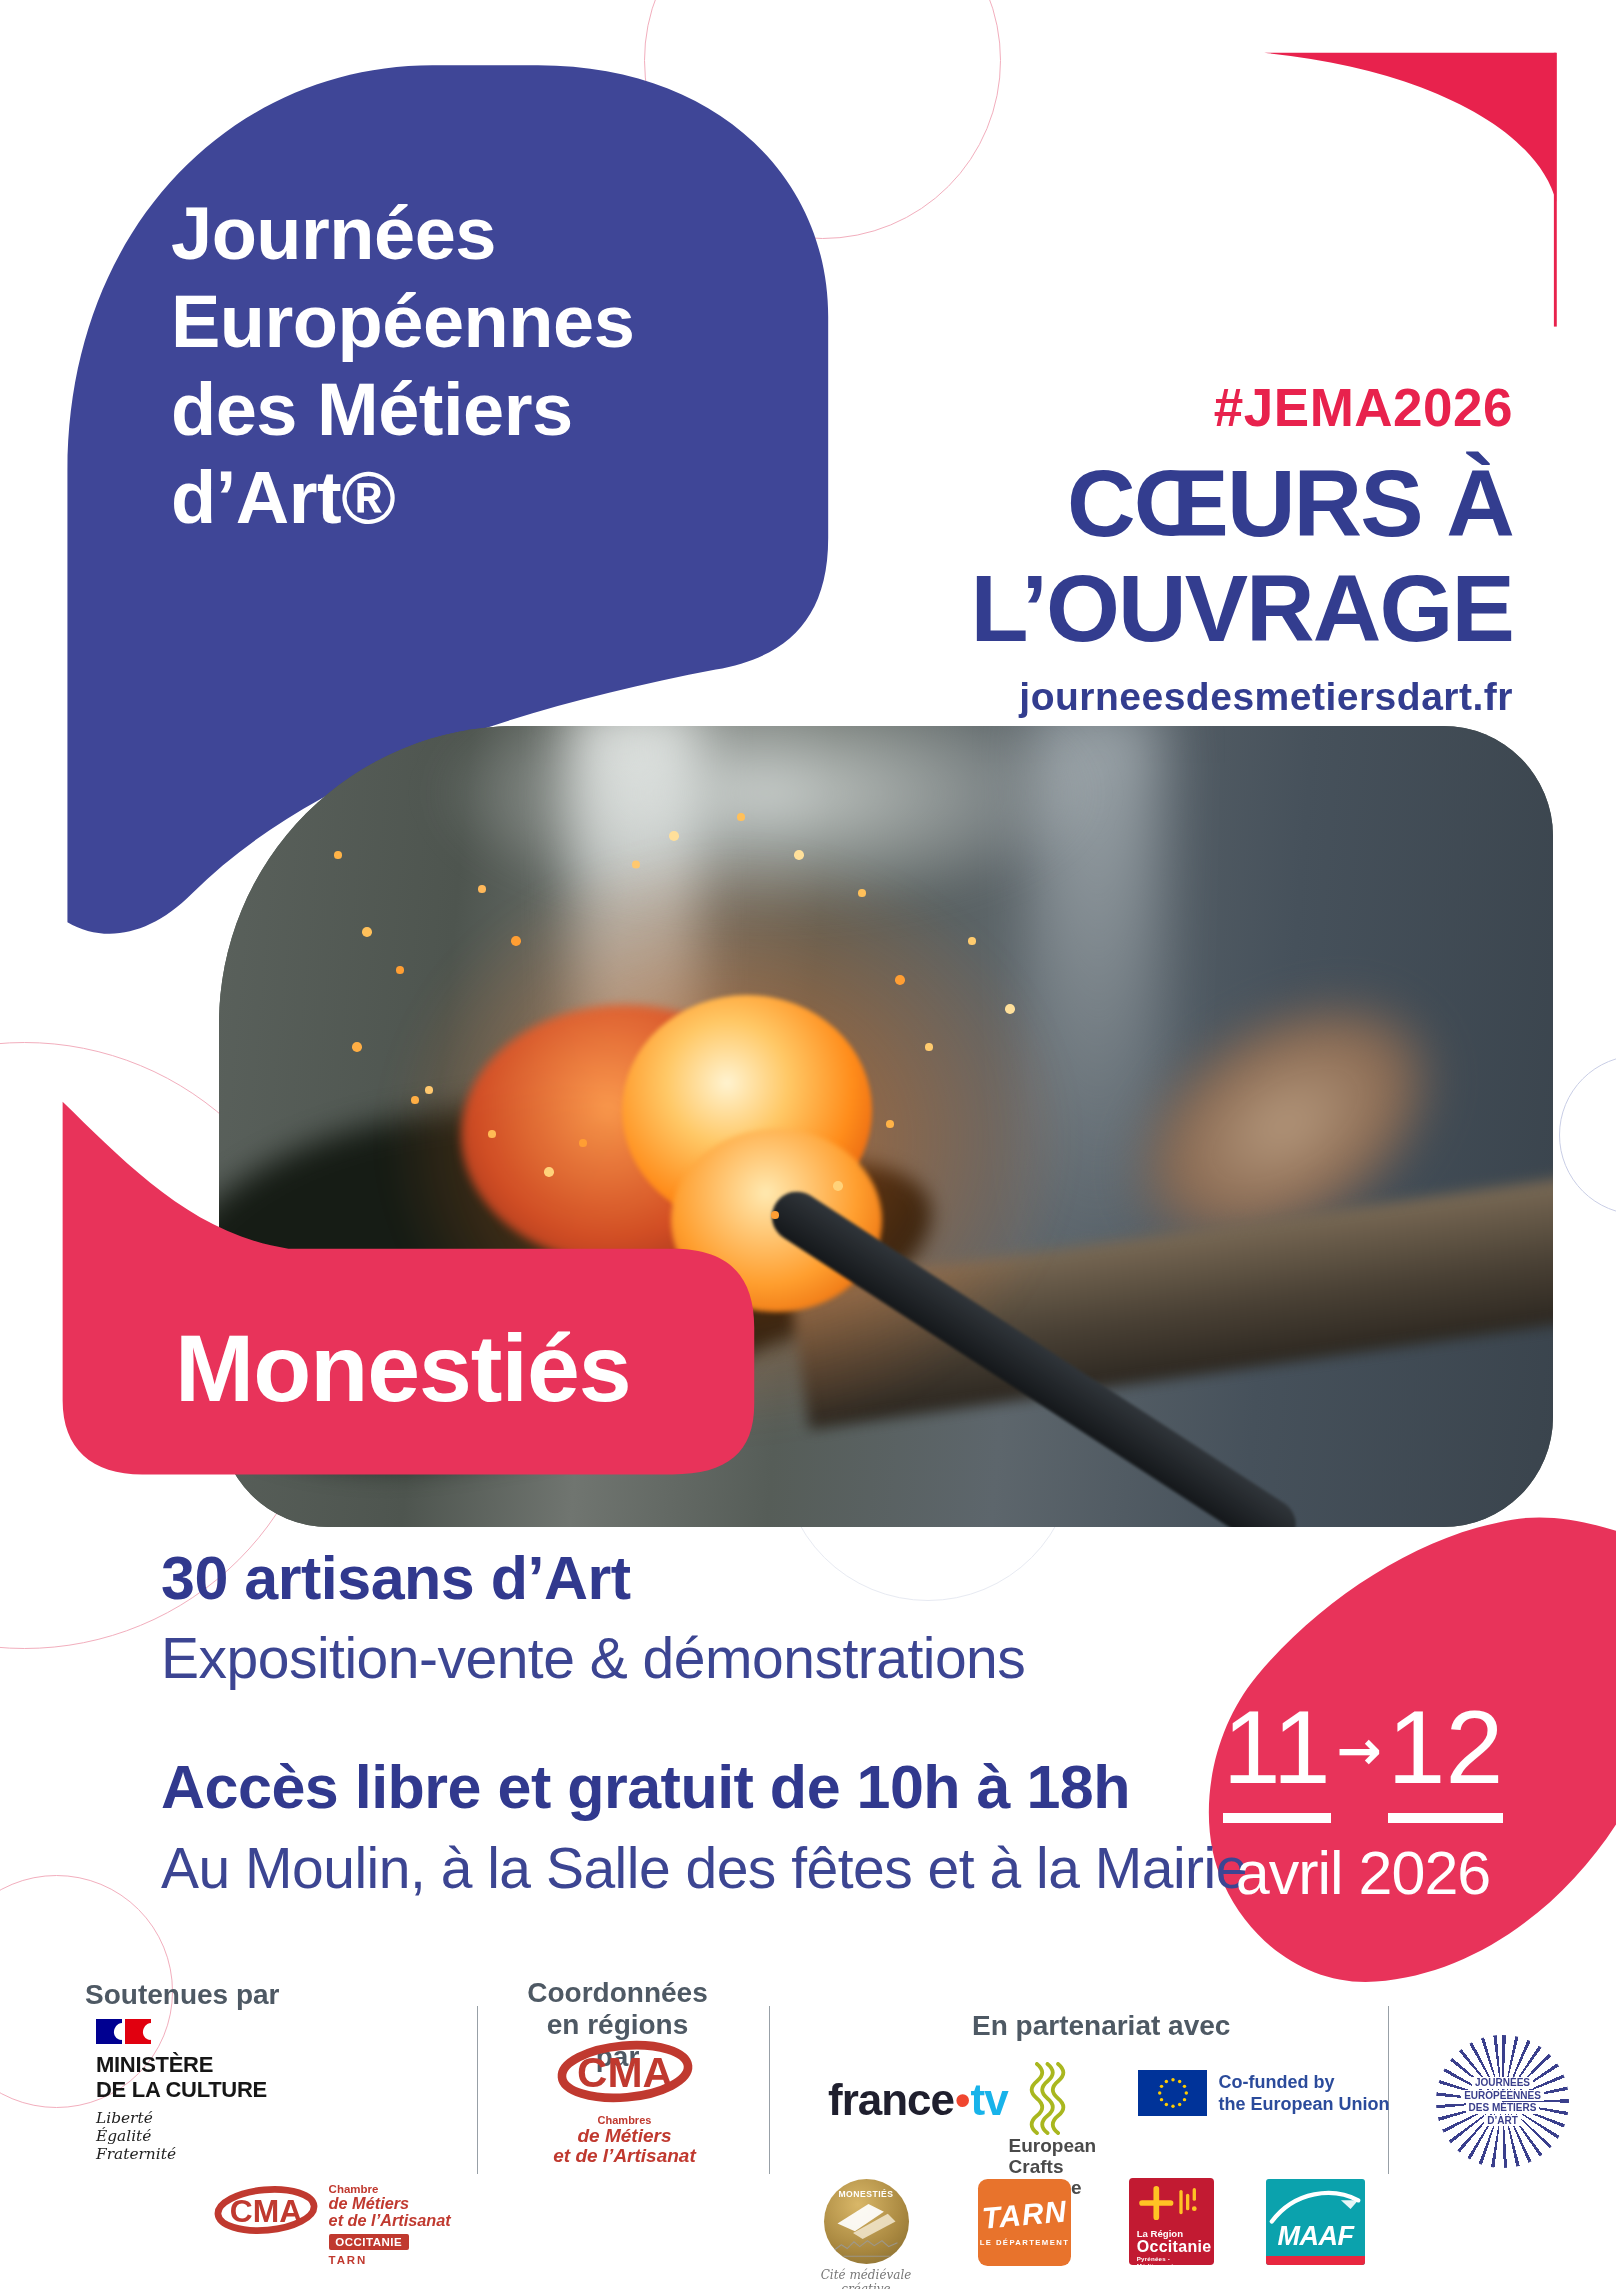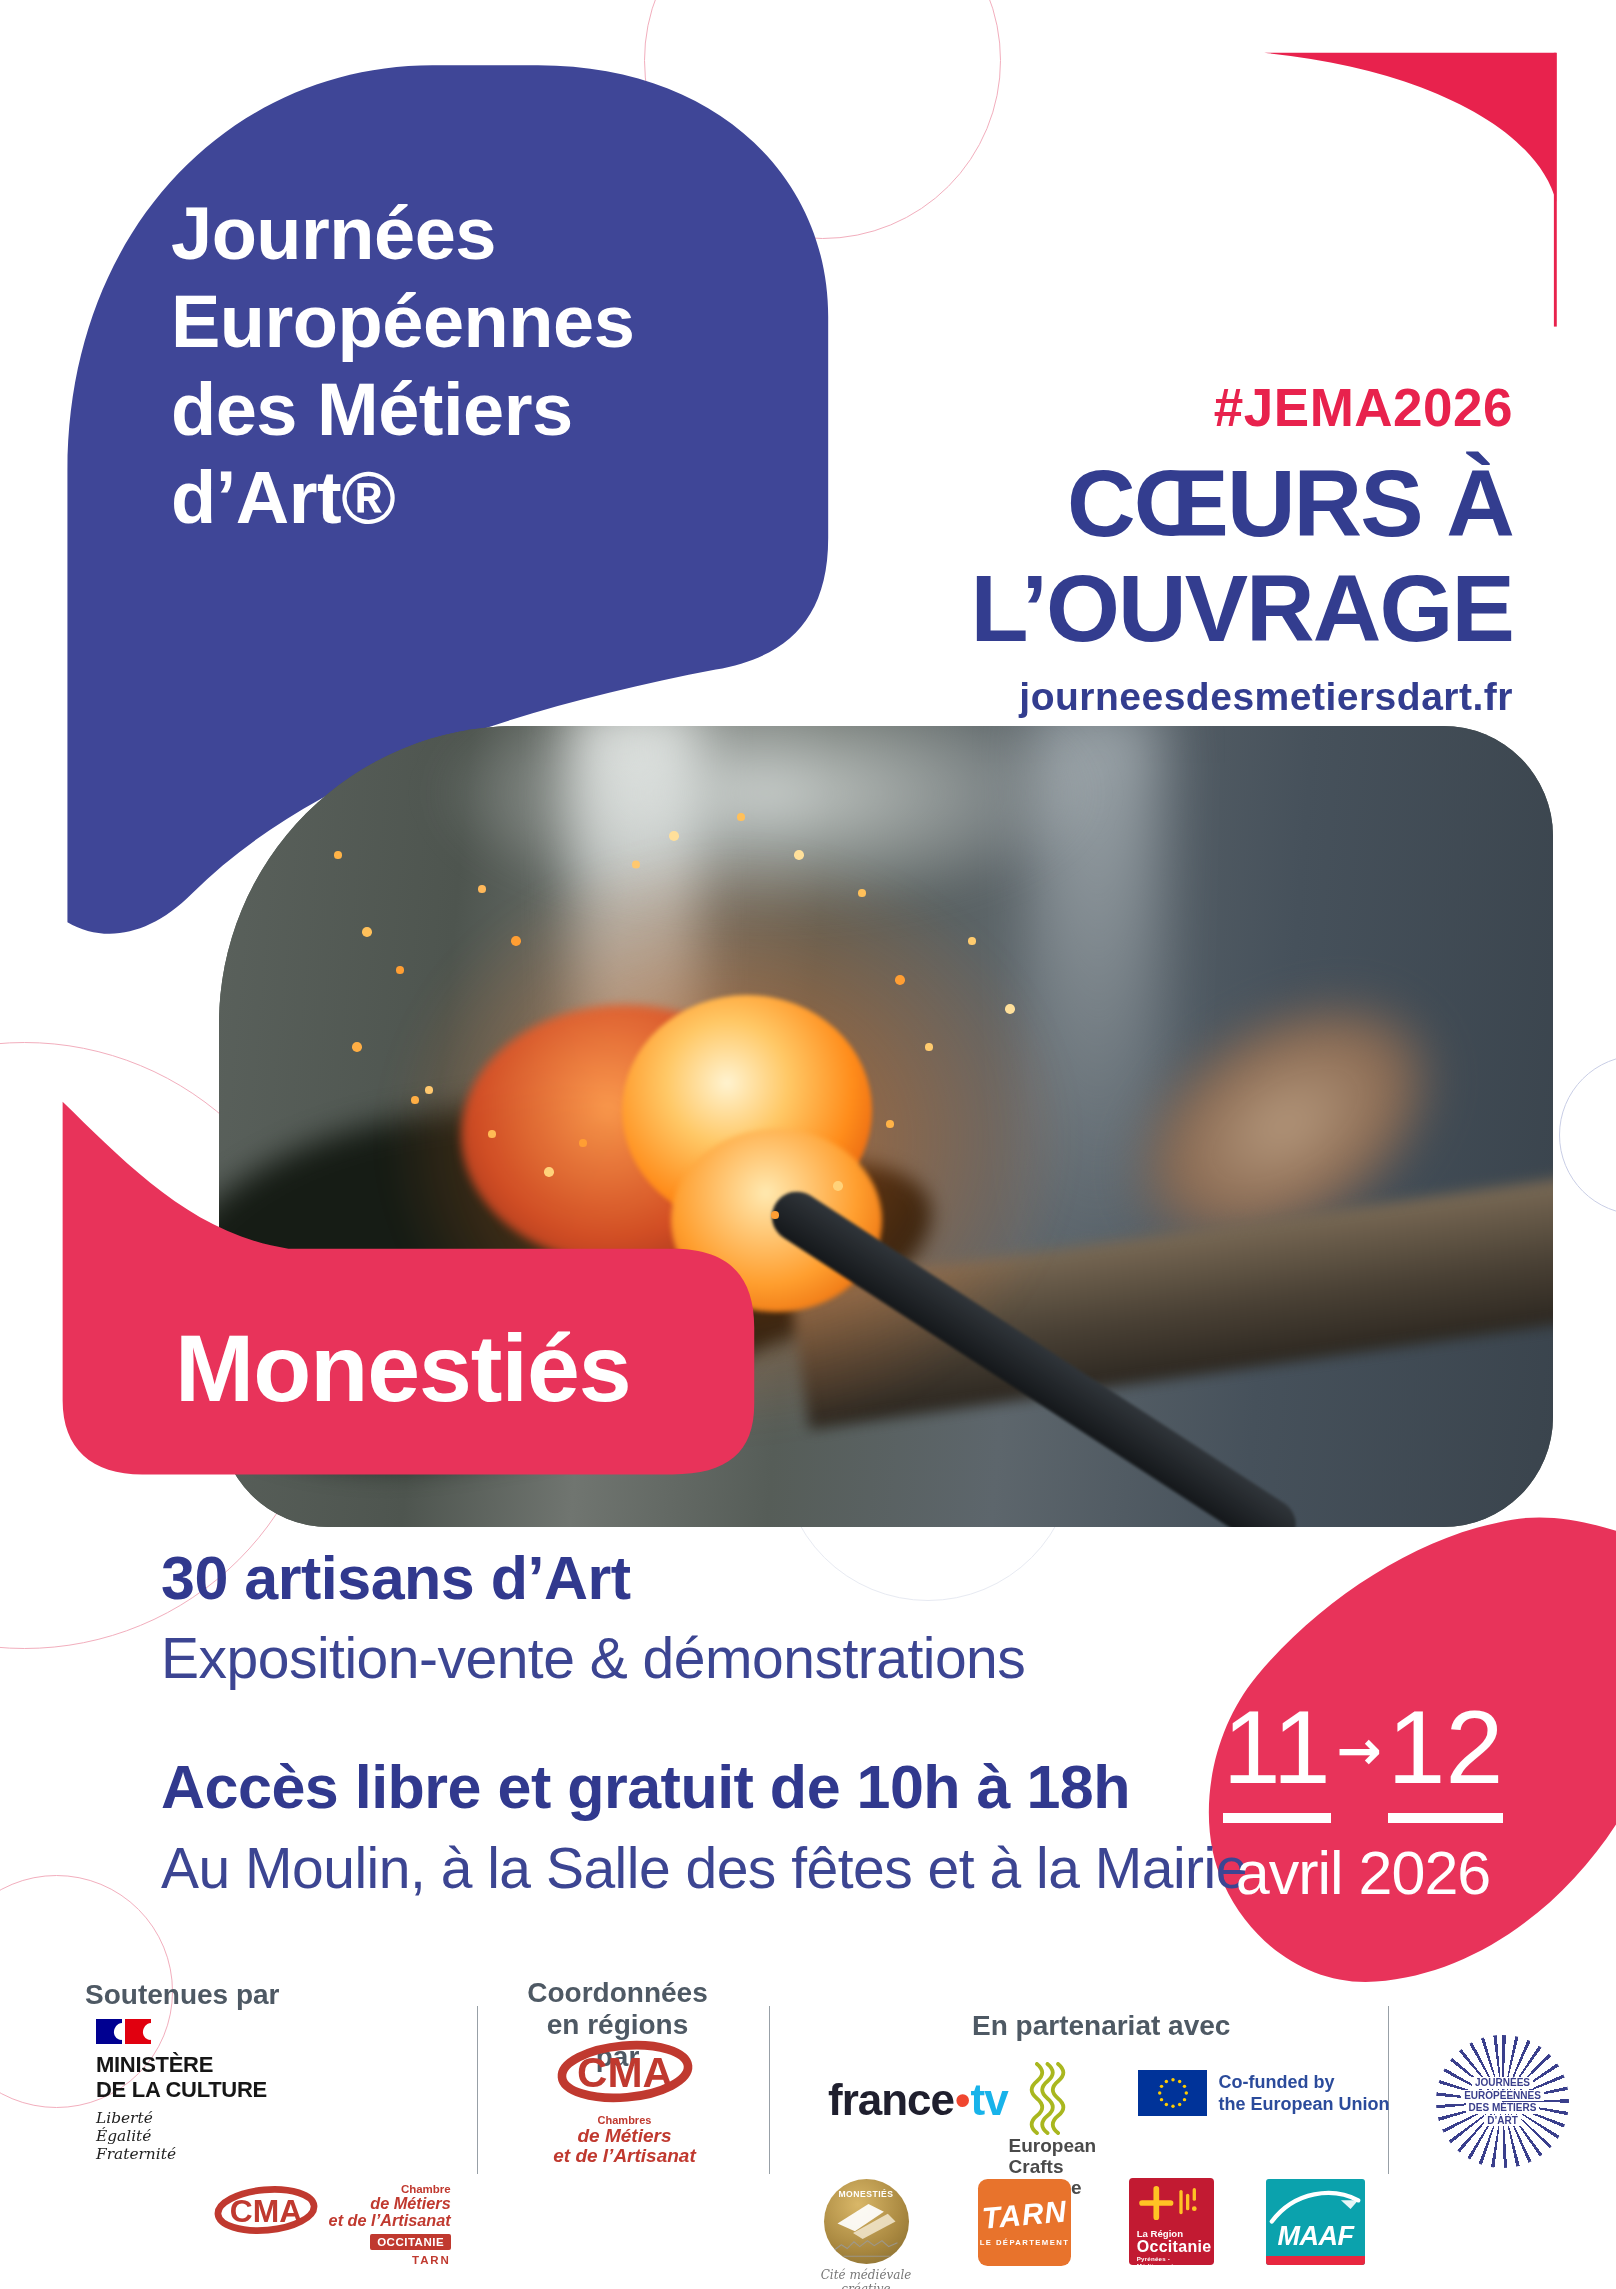--- a/index.html
+++ b/index.html
@@ -107,21 +107,21 @@
   .eu{display:flex;align-items:center;}
   .eu-flag{width:69px;height:46px;background:#003399;display:flex;align-items:center;justify-content:center;}
   .eu-text{margin-left:11.5px;font-size:18px;line-height:22px;font-weight:700;color:#2B4B9B;}
   
   .badge{width:133px;height:133px;border-radius:50%;
     background:repeating-conic-gradient(#3A3F8C 0deg 3deg,rgba(0,0,0,0) 3deg 11deg);
     display:flex;flex-direction:column;align-items:center;justify-content:center;}
   .badge span{background:#fff;color:#3A3F8C;font-size:10px;font-weight:800;line-height:11.5px;padding:0 2.9px;margin:0.5px 0;}
   
   .cmat{display:flex;align-items:flex-start;}
-  .cmat-col{margin-left:9.6px;text-align:right;color:#C0392F;}
+  .cmat-col{margin-left:9.6px;text-align:left;color:#C0392F;}
   .cmat-l1{font-size:11.5px;font-weight:800;}
   .cmat-l2{font-size:16.3px;font-weight:800;font-style:italic;line-height:17.3px;}
   .cmat-reg{display:inline-block;background:#C0392F;color:#fff;font-size:11.5px;font-weight:800;padding:1.9px 6.7px;border-radius:1.9px;margin-top:4.8px;letter-spacing:0.5px;}
   .cmat-dep{font-size:11.5px;font-weight:800;letter-spacing:1.9px;margin-top:3.8px;}
   
   .carm{display:flex;align-items:center;}
   .carm-ring{position:relative;width:88px;height:88px;}
   .carm-ring::before{content:"";position:absolute;inset:0;border-radius:50%;border:4.8px solid;
     border-color:#F5C51D #7FB341 #3C9DBE rgba(0,0,0,0);transform:rotate(28deg);}
   .carm-pie{position:absolute;inset:7.7px;border-radius:50%;

